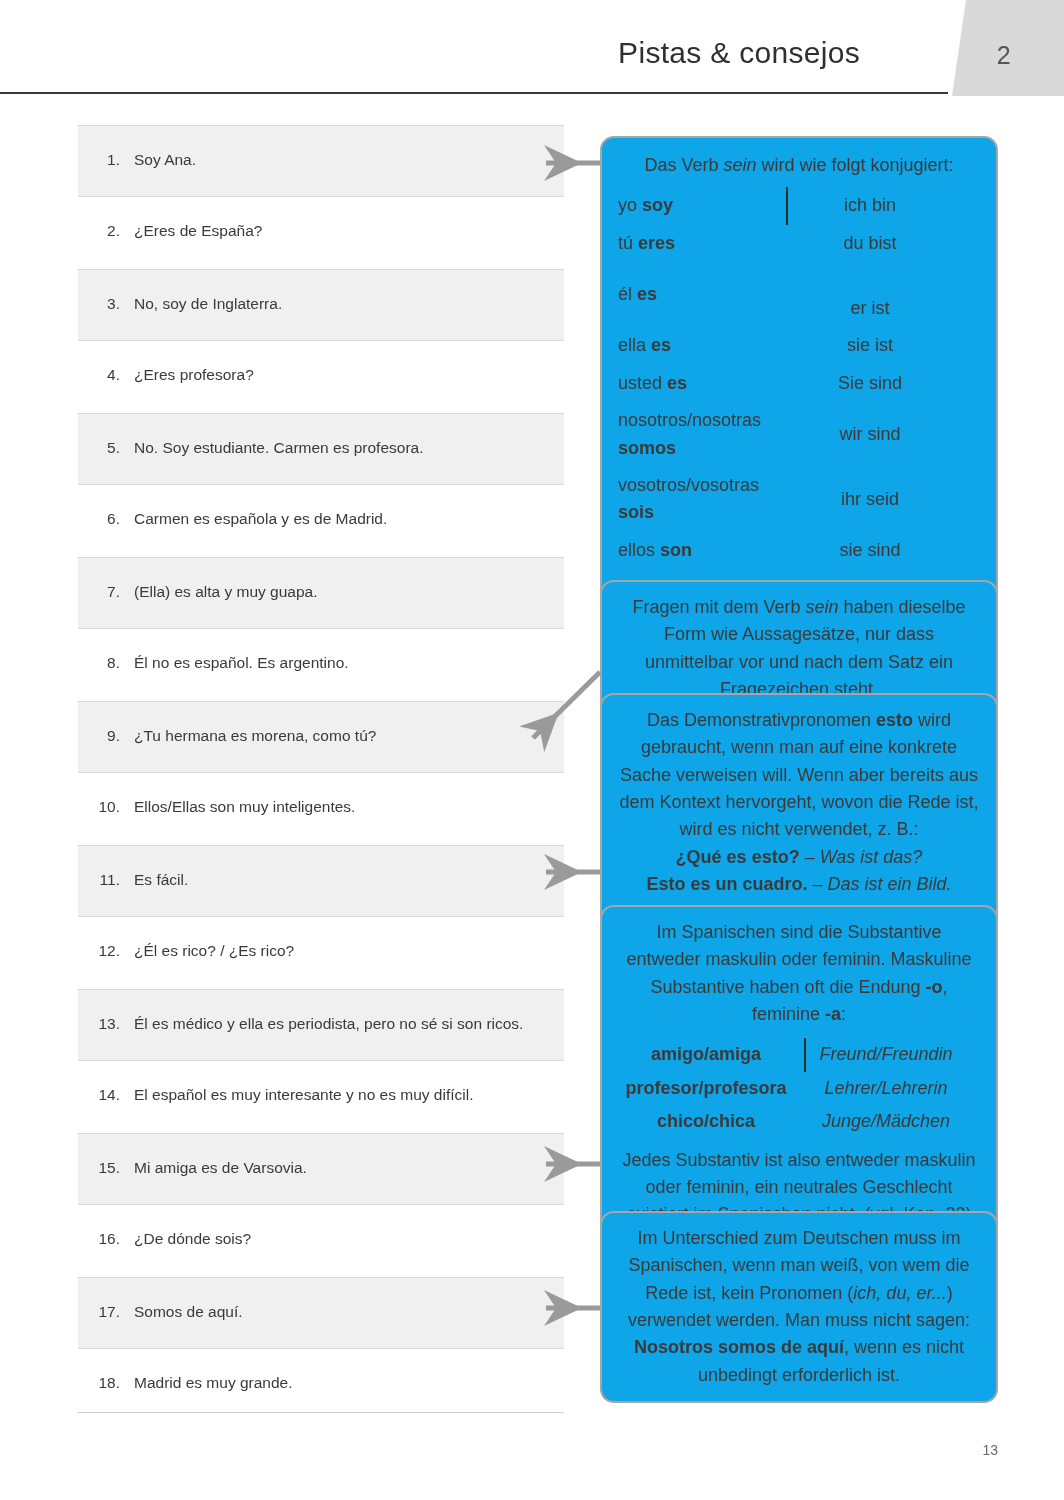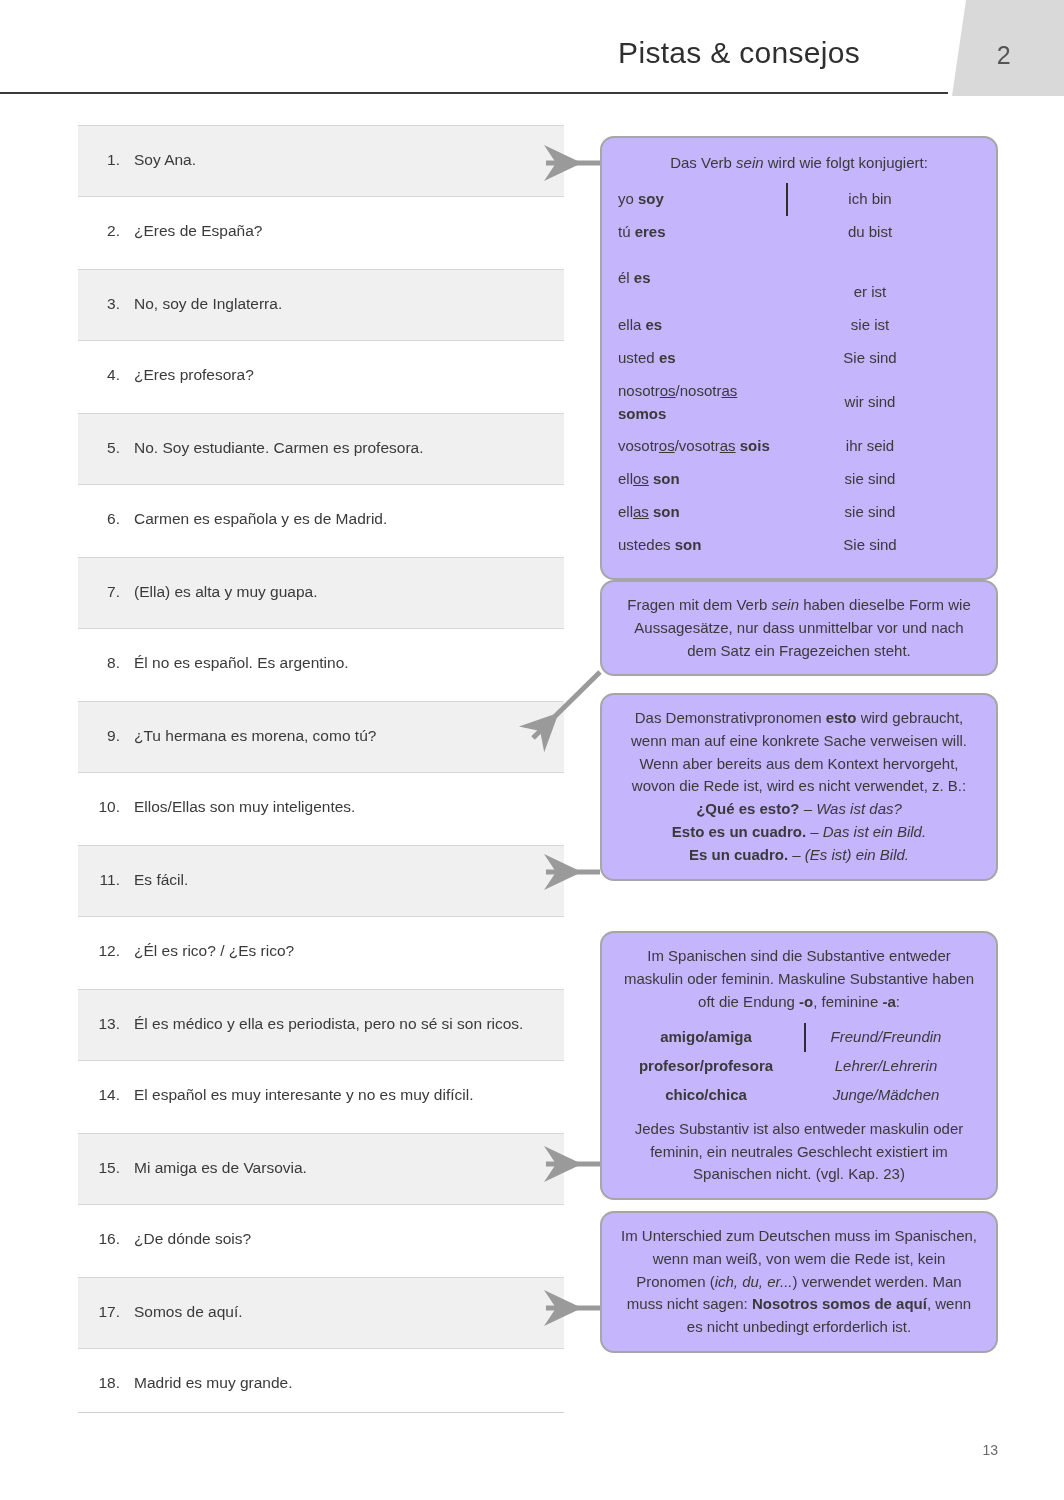--- a/index.html
+++ b/index.html
@@ -54,29 +54,29 @@
     box-sizing:border-box;color:#3a3a3a;
   }
   .row .txt{flex:1;}
   #list-bottom-rule{
     position:absolute;left:78px;top:1412px;width:486px;height:1px;background:#cfcfcf;
   }
 
   
   .box{
     position:absolute;left:600px;width:398px;box-sizing:border-box;
-    border:2px solid #a6a6a6;border-radius:14px;background:#c4b5fd;
+    border:2px solid #a6a6a6;border-radius:14px;background:#0ea5e9;
     padding:12px 16px;
-    font-size:15px;line-height:1.52;color:#3a3a3a;text-align:center;
+    font-size:18px;line-height:1.52;color:#3a3a3a;text-align:center;
   }
   .box .lead{margin:2px 0 4px 0;}
   .box p{margin:0;}
   .box i{font-style:italic;}
   .box b{font-weight:bold;}
-  .u{text-decoration:underline;}
+  .u{}
 
   
   .conj{
     margin:8px auto 4px auto;display:grid;
     grid-template-columns:168px 2px 150px;
     align-items:center;column-gap:0;row-gap:0;
   }
   .conj .es{text-align:left;padding:5px 10px 5px 0;}
   .conj .de{text-align:center;padding:5px 0 5px 14px;}
   .conj .divider{
@@ -227,21 +227,21 @@
   <p>
     <span>Das Demonstrativpronomen </span><b>esto</b><span> wird gebraucht, wenn man auf eine konkrete Sache verweisen will. Wenn aber bereits aus dem Kontext hervorgeht, wovon die Rede ist, wird es nicht verwendet, z. B.:</span>
   </p>
   <div id="demonstrative-examples">
       <p><b>¿Qué es esto?</b><span> – </span><i>Was ist das?</i></p>
       <p><b>Esto es un cuadro.</b><span> – </span><i>Das ist ein Bild.</i></p>
       <p><b>Es un cuadro.</b><span> – </span><i>(Es ist) ein Bild.</i></p>
     </div>
 </div>
 
-<div class="box" id="box-gender" style="top:931px;">
+<div class="box" id="box-gender" style="top:905px;">
   <p>
     <span>Im Spanischen sind die Substantive entweder maskulin oder feminin. Maskuline Substantive haben oft die Endung </span><b>-o</b><span>, feminine </span><b>-a</b><span>:</span>
   </p>
   <div class="nouns" id="nouns-table">
       <div class="divider"></div>
       <div class="sp" style="grid-area: 1 / 1;">amigo/amiga</div>
       <div class="ge" style="grid-area: 1 / 3;">Freund/Freundin</div>
       <div class="sp" style="grid-area: 2 / 1;">profesor/profesora</div>
       <div class="ge" style="grid-area: 2 / 3;">Lehrer/Lehrerin</div>
       <div class="sp" style="grid-area: 3 / 1;">chico/chica</div>

